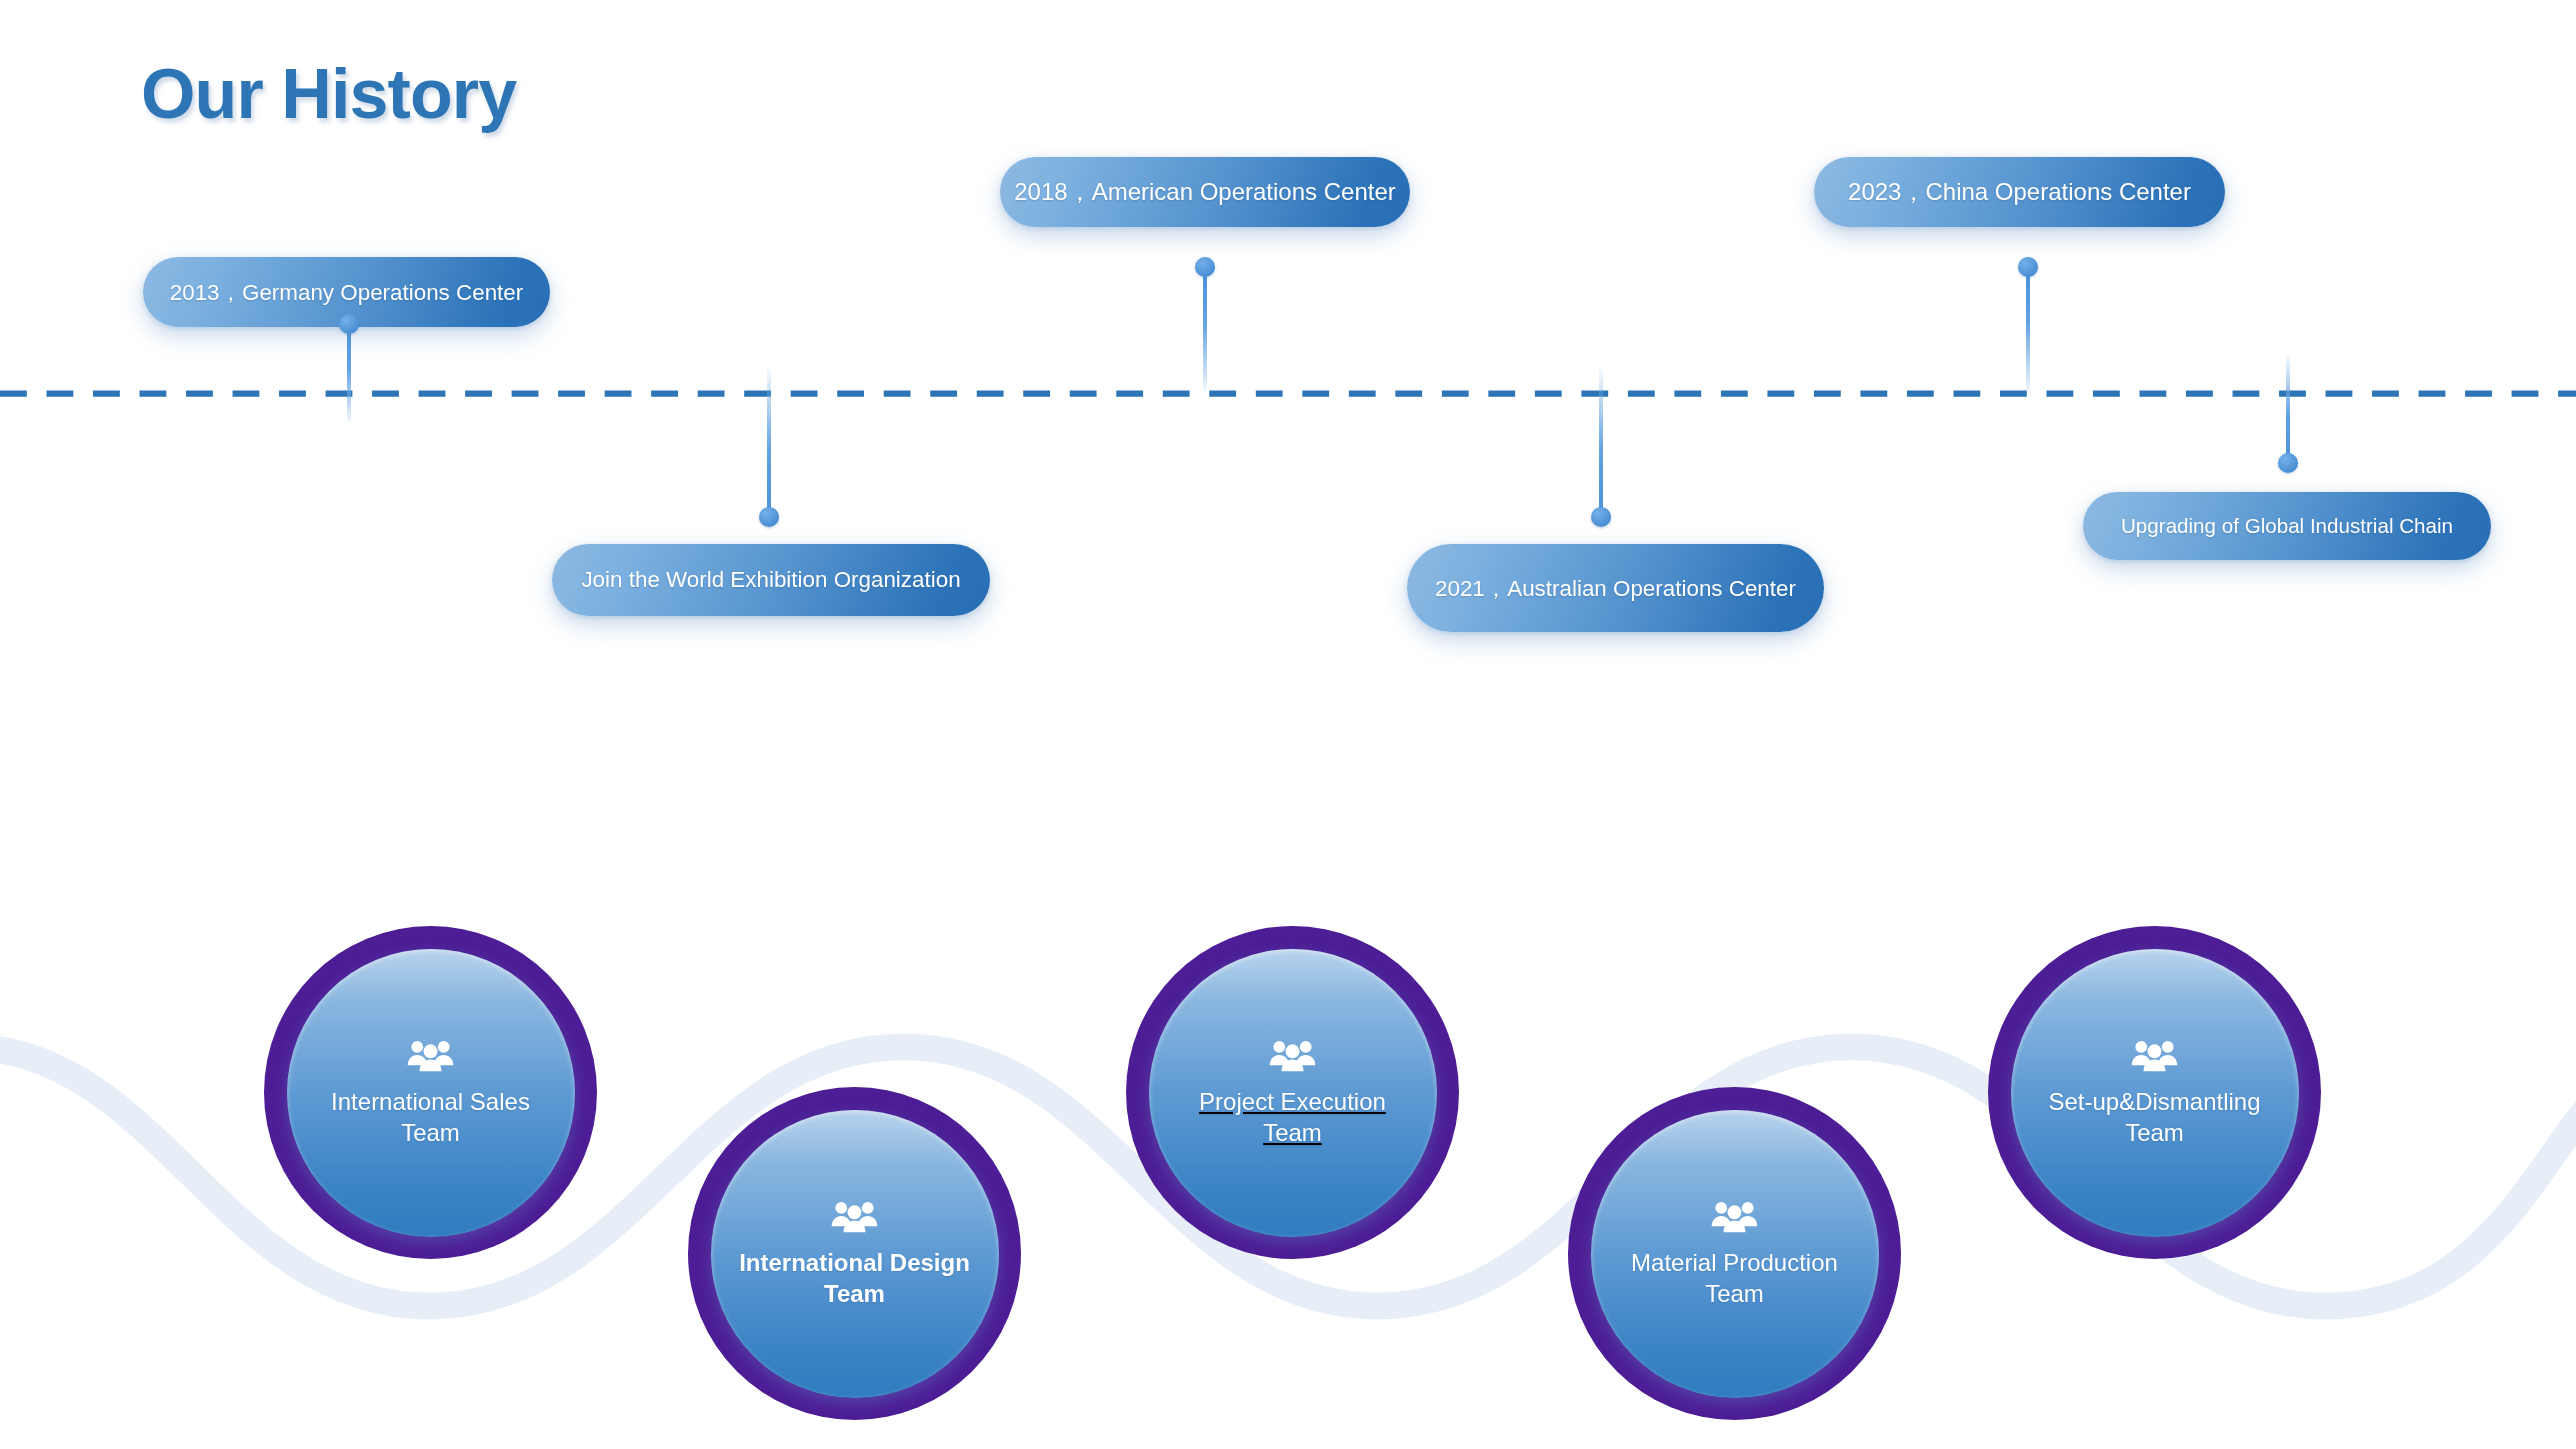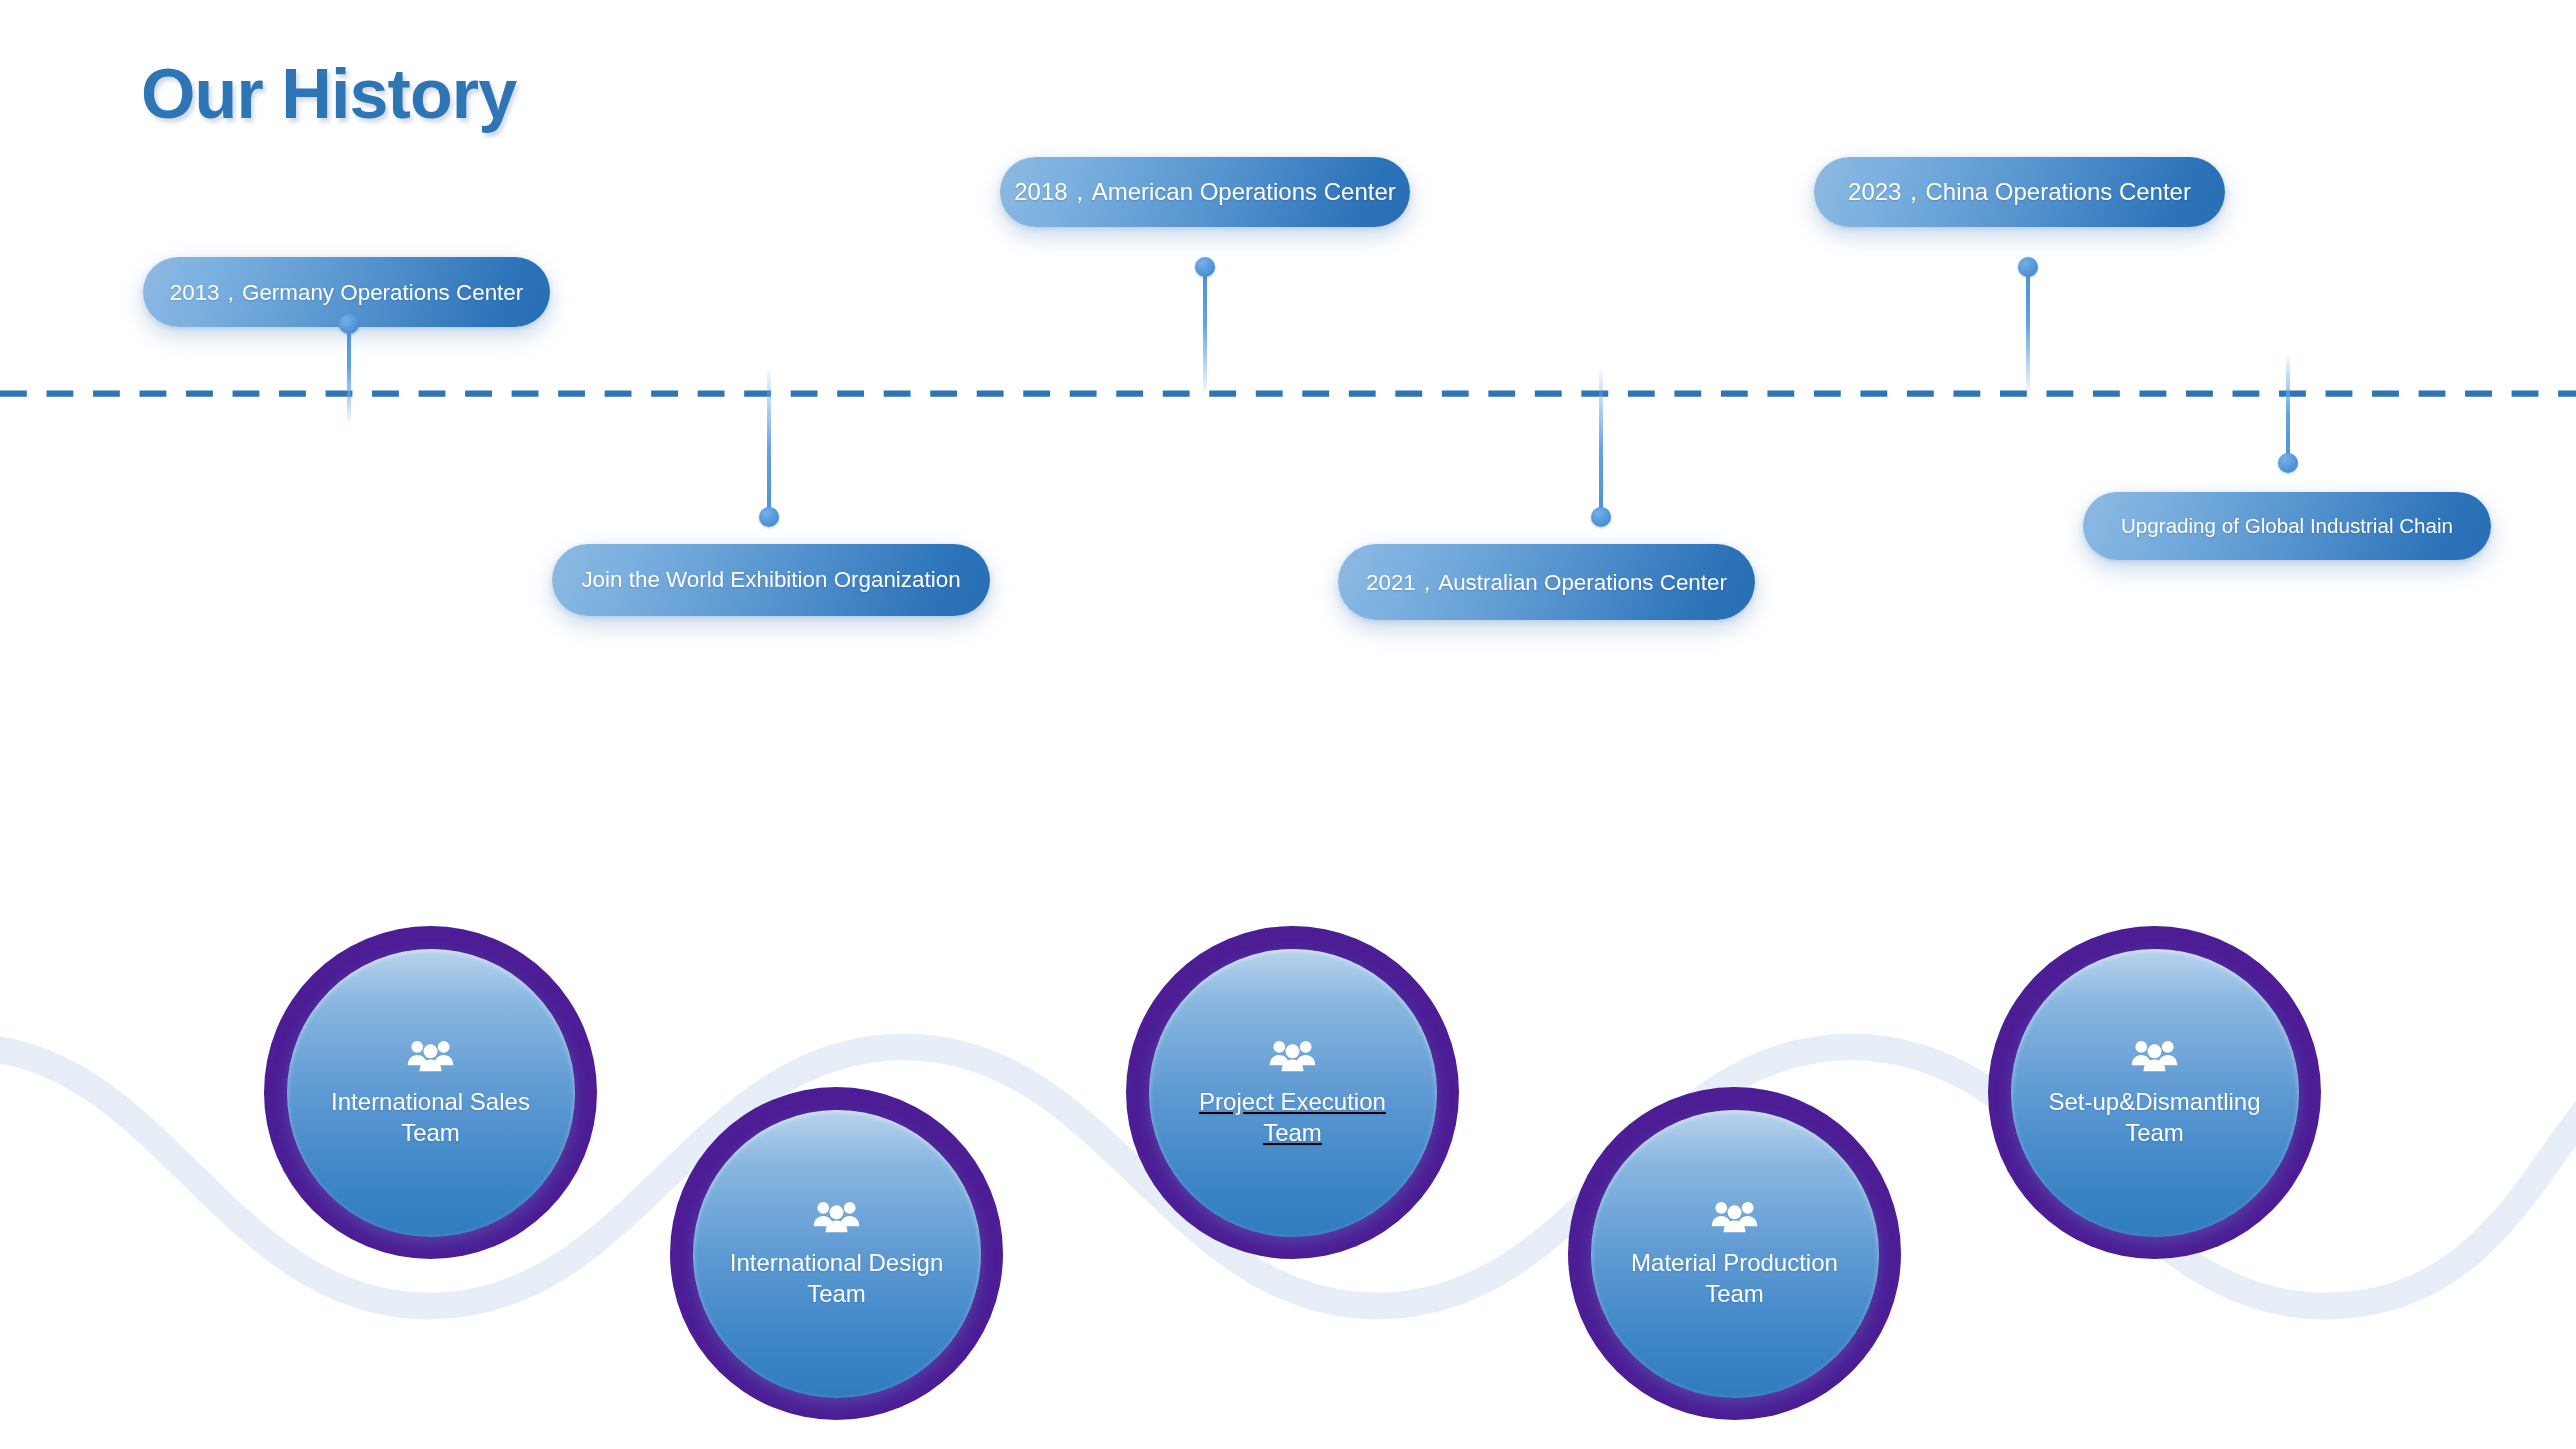--- a/index.html
+++ b/index.html
@@ -190,21 +190,21 @@
     <div class="pill md" style="left:1000px; top:157px; width:410px; height:70px;">2018，American Operations Center</div>
     <div class="connector up" style="left:1203px; top:267px; height:125px;">
       <div class="stem"></div>
       <div class="dot"></div>
     </div>
 
     <div class="connector down" style="left:1599px; top:369px; height:148px;">
       <div class="stem"></div>
       <div class="dot"></div>
     </div>
-    <div class="pill sm" style="left:1338px; top:544px; width:417px; height:76px;">2021，Australian Operations Center</div>
+    <div class="pill sm" style="left:1407px; top:544px; width:417px; height:88px;">2021，Australian Operations Center</div>
 
     <div class="pill md" style="left:1814px; top:157px; width:411px; height:70px;">2023，China Operations Center</div>
     <div class="connector up" style="left:2026px; top:267px; height:125px;">
       <div class="stem"></div>
       <div class="dot"></div>
     </div>
 
     <div class="connector down" style="left:2286px; top:356px; height:107px;">
       <div class="stem"></div>
       <div class="dot"></div>
@@ -234,21 +234,21 @@
           <circle cx="50" cy="11" r="8" fill="#ffffff"></circle>
           <path d="M37 36 c0-9 6-14 13-14 s13 5 13 14 z" fill="#ffffff"></path>
           <circle cx="32" cy="17" r="9.5" fill="#ffffff"></circle>
           <path d="M17 44 c0-10 7-16 15-16 s15 6 15 16 z" fill="#ffffff"></path>
         </svg>
         <div class="team-label">International Sales
 Team</div>
       </div>
     </div>
 
-    <div class="team-node" style="left:670px; top:210px; width:333px; height:333px;">
+    <div class="team-node" style="left:688px; top:210px; width:333px; height:333px;font-weight:bold;">
       <div class="team-circle">
         <svg class="team-icon" viewBox="0 0 64 44">
           <circle cx="14" cy="11" r="8" fill="#ffffff"></circle>
           <path d="M1 36 c0-9 6-14 13-14 s13 5 13 14 z" fill="#ffffff"></path>
           <circle cx="50" cy="11" r="8" fill="#ffffff"></circle>
           <path d="M37 36 c0-9 6-14 13-14 s13 5 13 14 z" fill="#ffffff"></path>
           <circle cx="32" cy="17" r="9.5" fill="#ffffff"></circle>
           <path d="M17 44 c0-10 7-16 15-16 s15 6 15 16 z" fill="#ffffff"></path>
         </svg>
         <div class="team-label">International Design

